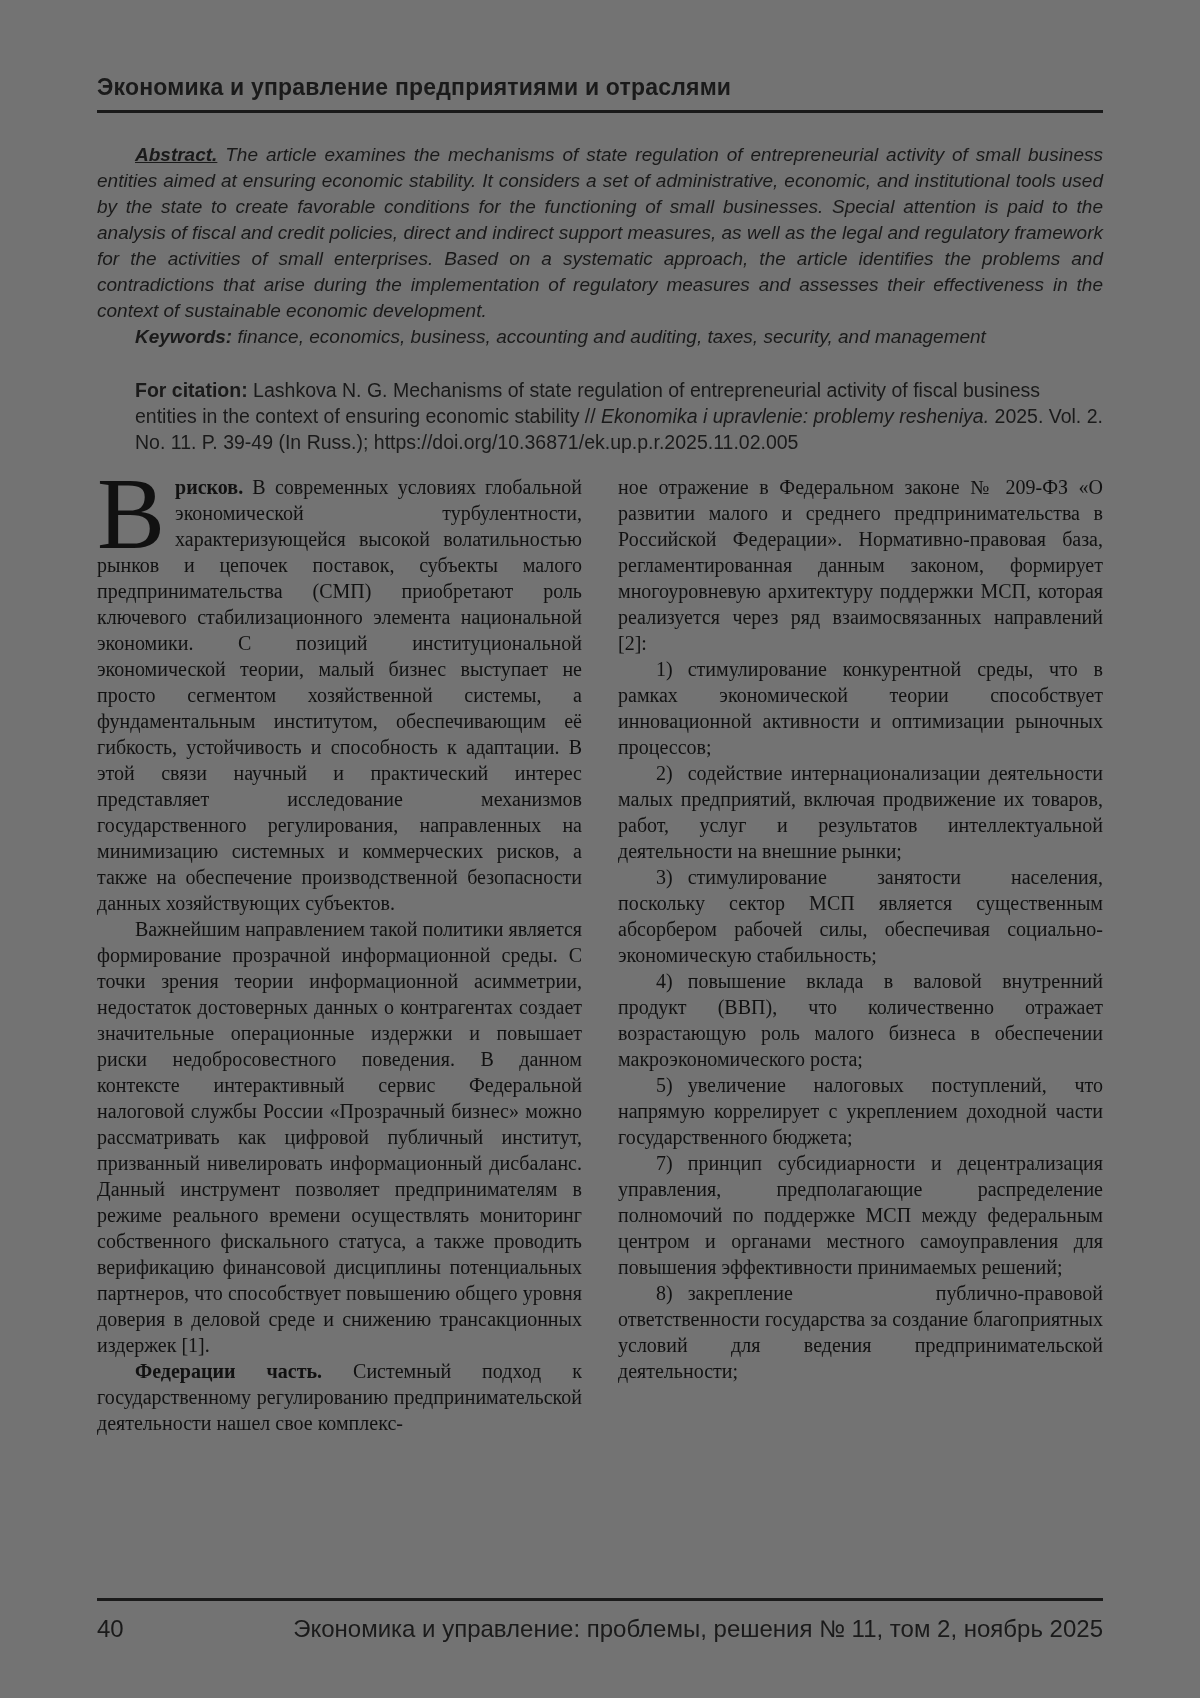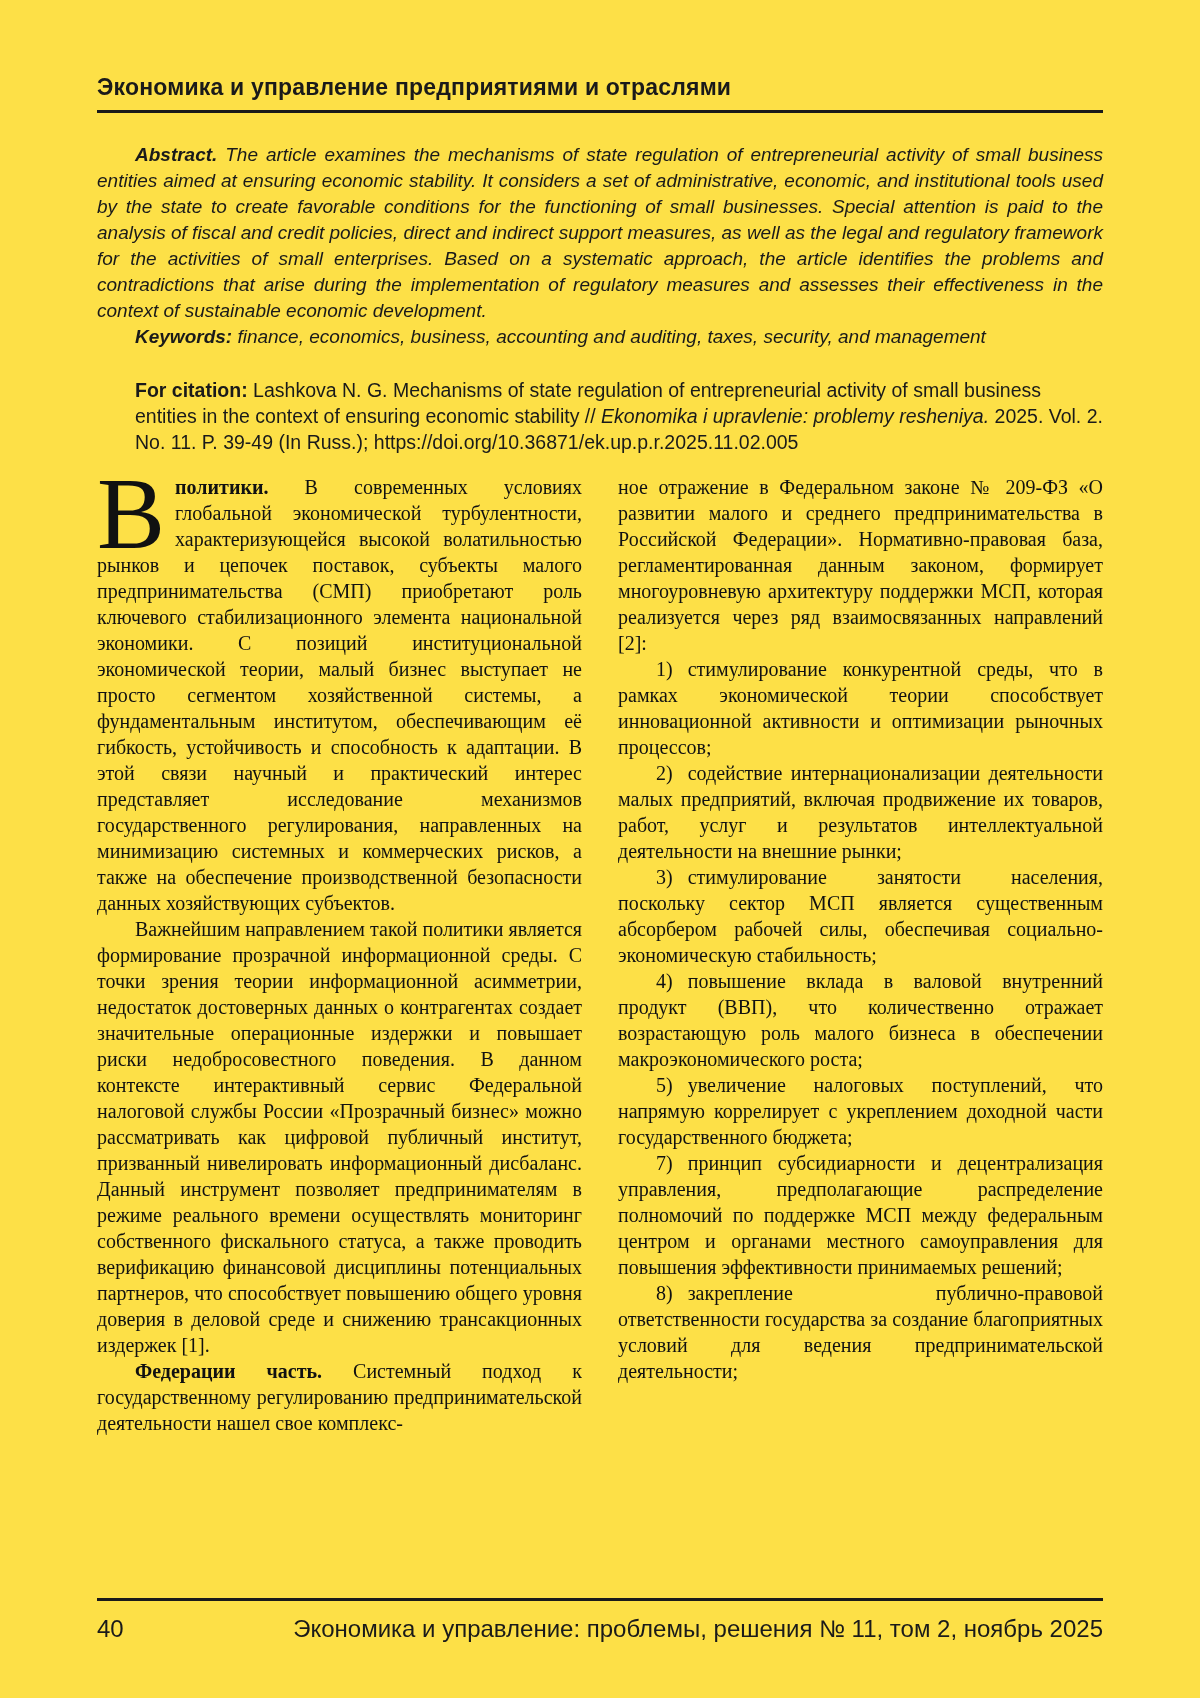--- a/index.html
+++ b/index.html
@@ -1,21 +1,21 @@
 <!DOCTYPE html>
 <html lang="ru"><head>
 <meta charset="utf-8">
 <style>
   html,body{margin:0;padding:0;background:#ffffff;}
   .page{
     position:relative;
     width:1200px;
     height:1698px;
     margin:0 auto;
-    background:#fde047;
+    background:#737373;
     color:#111111;
     box-sizing:border-box;
     padding:0 97px;
     overflow:hidden;
   }
   
   .running-head{
     padding-top:74px;
     font-family:"Liberation Sans",sans-serif;
     font-weight:bold;
@@ -34,21 +34,21 @@
     margin-top:29px;
     font-family:"Liberation Sans",sans-serif;
     font-style:italic;
     font-size:19px;
     line-height:26px;
     text-align:justify;
     color:#1a1a1a;
   }
   .abstract-block p{margin:0;}
   .abstract-para{text-indent:38px;}
-  .abstract-label{font-weight:bold;}
+  .abstract-label{font-weight:bold;text-decoration:underline;}
   .keywords-para{text-indent:38px;}
   .keywords-label{font-weight:bold;}
   
   .citation-block{
     margin-top:27px;
     padding-left:38px;
     font-family:"Liberation Sans",sans-serif;
     font-size:19.5px;
     line-height:26px;
     text-align:left;
@@ -116,28 +116,28 @@
 
   <div class="abstract-block">
     <p class="abstract-para"><span class="abstract-label">Abstract.</span>
       <span>The article examines the mechanisms of state regulation of entrepreneurial activity of small business entities aimed at ensuring economic stability. It considers a set of administrative, economic, and institutional tools used by the state to create favorable conditions for the functioning of small businesses. Special attention is paid to the analysis of fiscal and credit policies, direct and indirect support measures, as well as the legal and regulatory framework for the activities of small enterprises. Based on a systematic approach, the article identifies the problems and contradictions that arise during the implementation of regulatory measures and assesses their effectiveness in the context of sustainable economic development.</span></p>
     <p class="keywords-para"><span class="keywords-label">Keywords:</span>
       <span>finance, economics, business, accounting and auditing, taxes, security, and management</span></p>
   </div>
 
   <div class="citation-block">
     <p><span class="citation-label">For citation:</span>
-      <span>Lashkova N. G. Mechanisms of state regulation of entrepreneurial activity of small business entities in the context of ensuring economic stability // </span><span class="citation-italic">Ekonomika i upravlenie: problemy resheniya.</span>
+      <span>Lashkova N. G. Mechanisms of state regulation of entrepreneurial activity of fiscal business entities in the context of ensuring economic stability // </span><span class="citation-italic">Ekonomika i upravlenie: problemy resheniya.</span>
       <span>2025. Vol. 2. No. 11. P. 39-49 (In Russ.); https://doi.org/10.36871/ek.up.p.r.2025.11.02.005</span></p>
   </div>
 
   <div class="columns">
 
     <div class="col">
-      <p class="no-indent"><span class="dropcap">В</span><span class="lead-bold">политики.</span>
+      <p class="no-indent"><span class="dropcap">В</span><span class="lead-bold">рисков.</span>
         <span>В современных условиях глобальной экономической турбулентности, характеризующейся высокой волатильностью рынков и цепочек поставок, субъекты малого предпринимательства (СМП) приобретают роль ключевого стабилизационного элемента национальной экономики. С позиций институциональной экономической теории, малый бизнес выступает не просто сегментом хозяйственной системы, а фундаментальным институтом, обеспечивающим её гибкость, устойчивость и способность к адаптации. В этой связи научный и практический интерес представляет исследование механизмов государственного регулирования, направленных на минимизацию системных и коммерческих рисков, а также на обеспечение производственной безопасности данных хозяйствующих субъектов.</span></p>
       <p><span>Важнейшим направлением такой политики является формирование прозрачной информационной среды. С точки зрения теории информационной асимметрии, недостаток достоверных данных о контрагентах создает значительные операционные издержки и повышает риски недобросовестного поведения. В данном контексте интерактивный сервис Федеральной налоговой службы России «Прозрачный бизнес» можно рассматривать как цифровой публичный институт, призванный нивелировать информационный дисбаланс. Данный инструмент позволяет предпринимателям в режиме реального времени осуществлять мониторинг собственного фискального статуса, а также проводить верификацию финансовой дисциплины потенциальных партнеров, что способствует повышению общего уровня доверия в деловой среде и снижению трансакционных издержек [1].</span></p>
       <p><span class="lead-bold">Федерации часть.</span>
         <span>Системный подход к государственному регулированию предпринимательской деятельности нашел свое комплекс-</span></p>
     </div>
 
     <div class="col">
       <p class="no-indent"><span>ное отражение в Федеральном законе № 209-ФЗ «О развитии малого и среднего предпринимательства в Российской Федерации». Нормативно-правовая база, регламентированная данным законом, формирует многоуровневую архитектуру поддержки МСП, которая реализуется через ряд взаимосвязанных направлений [2]:</span></p>
       <p class="item"><span class="num">1)</span><span>стимулирование конкурентной среды, что в рамках экономической теории способствует инновационной активности и оптимизации рыночных процессов;</span></p>
       <p class="item"><span class="num">2)</span><span>содействие интернационализации деятельности малых предприятий, включая продвижение их товаров, работ, услуг и результатов интеллектуальной деятельности на внешние рынки;</span></p>

